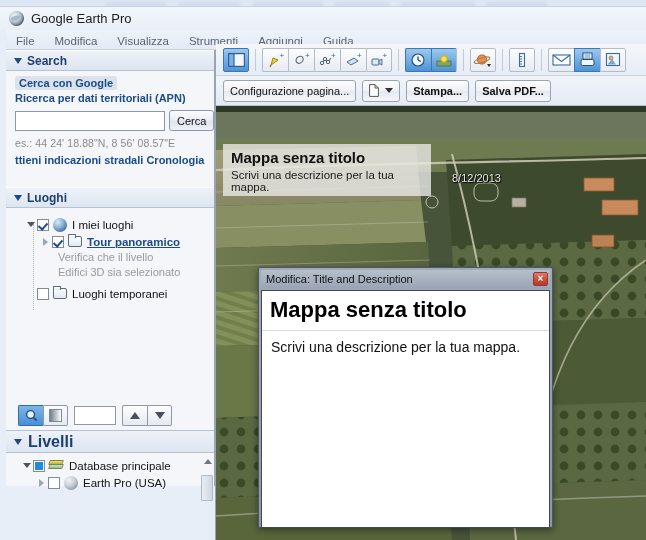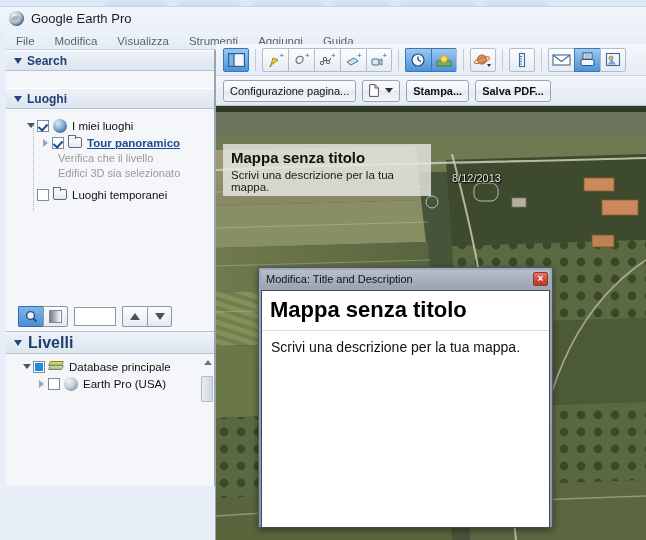--- a/index.html
+++ b/index.html
@@ -325,20 +325,32 @@
     <div class="mi">Strumenti</div>
     <div class="mi">Aggiungi</div>
     <div class="mi">Guida</div>
   </div>
 
   <div class="sidebar">
 
     <div class="panel-header">
       <span class="tri-down"></span>
       <span>Search</span>
+    </div>
+    <div class="search-body">
+      <div class="tabs-row">
+        <span class="gtab">Cerca con Google</span>
+      </div>
+      <div class="apn-link">Ricerca per dati territoriali (APN)</div>
+      <div class="search-input-row">
+        <input class="search-input" type="text" value="" placeholder="" style="">
+        <button class="btn">Cerca</button>
+      </div>
+      <div class="hint">es.: 44 24' 18.88"N, 8 56' 08.57"E</div>
+      <div class="linkbar">ttieni indicazioni stradali Cronologia</div>
     </div>
 
     <div class="panel-header" style="margin-top:17px;">
       <span class="tri-down"></span>
       <span>Luoghi</span>
     </div>
     <div class="places-body">
       <div class="dotline" style="left:27px; top:16px; height:86px;"></div>
 
       <div class="trow" style="padding-left:18px;">

